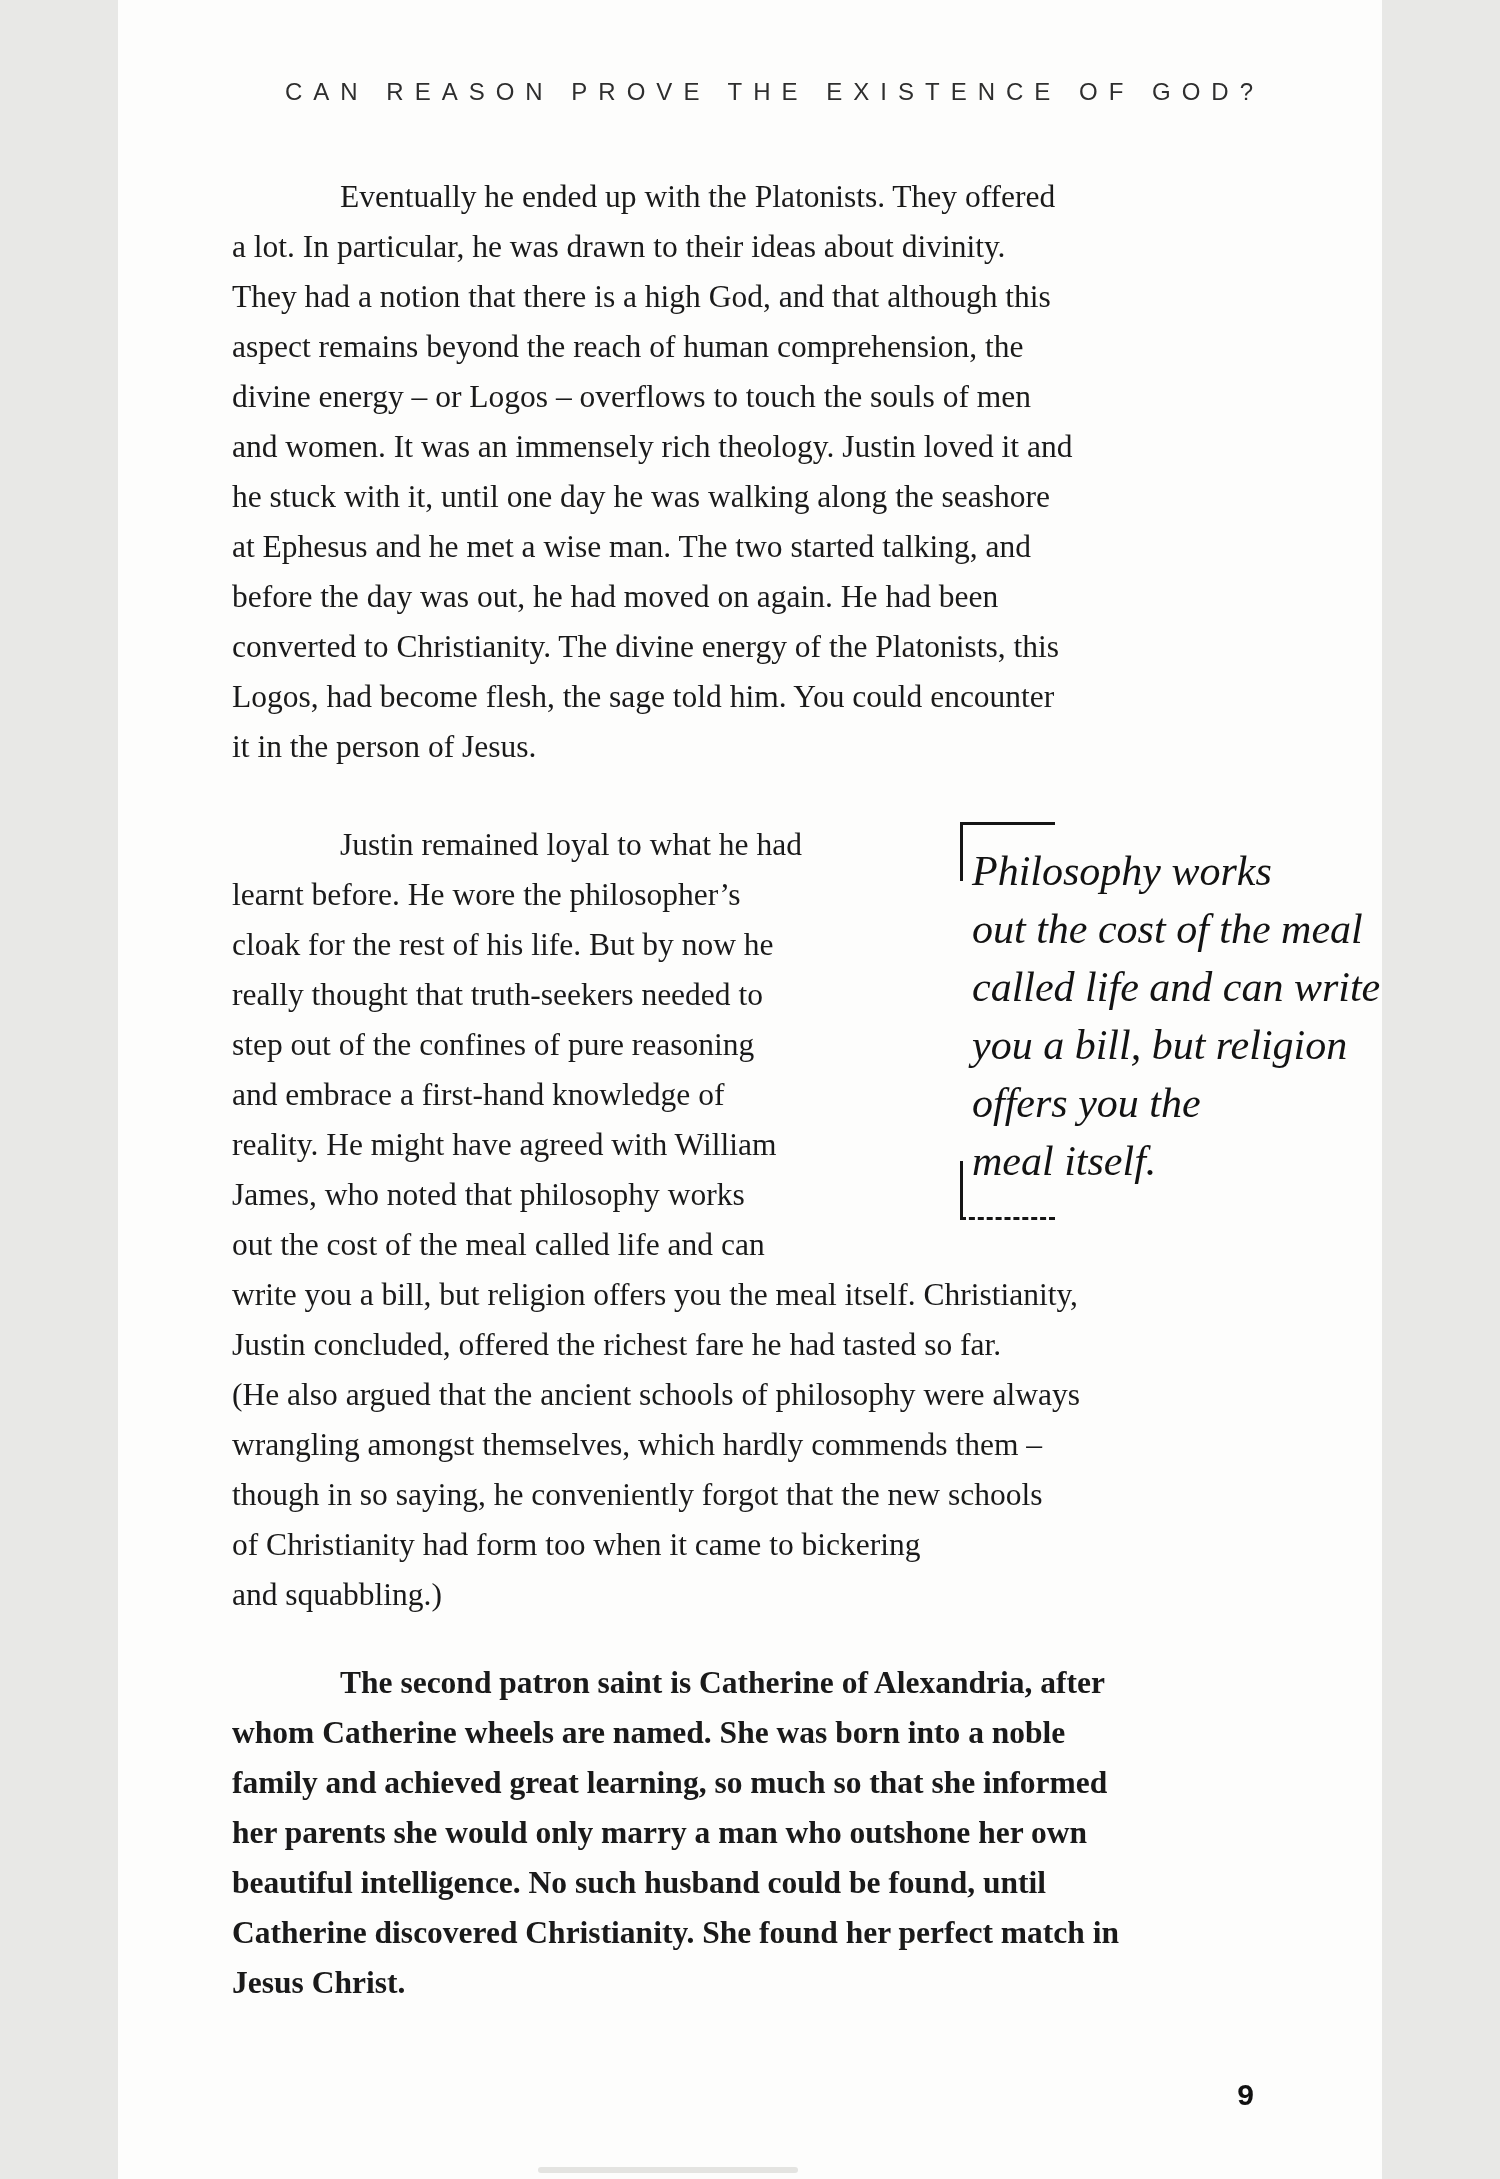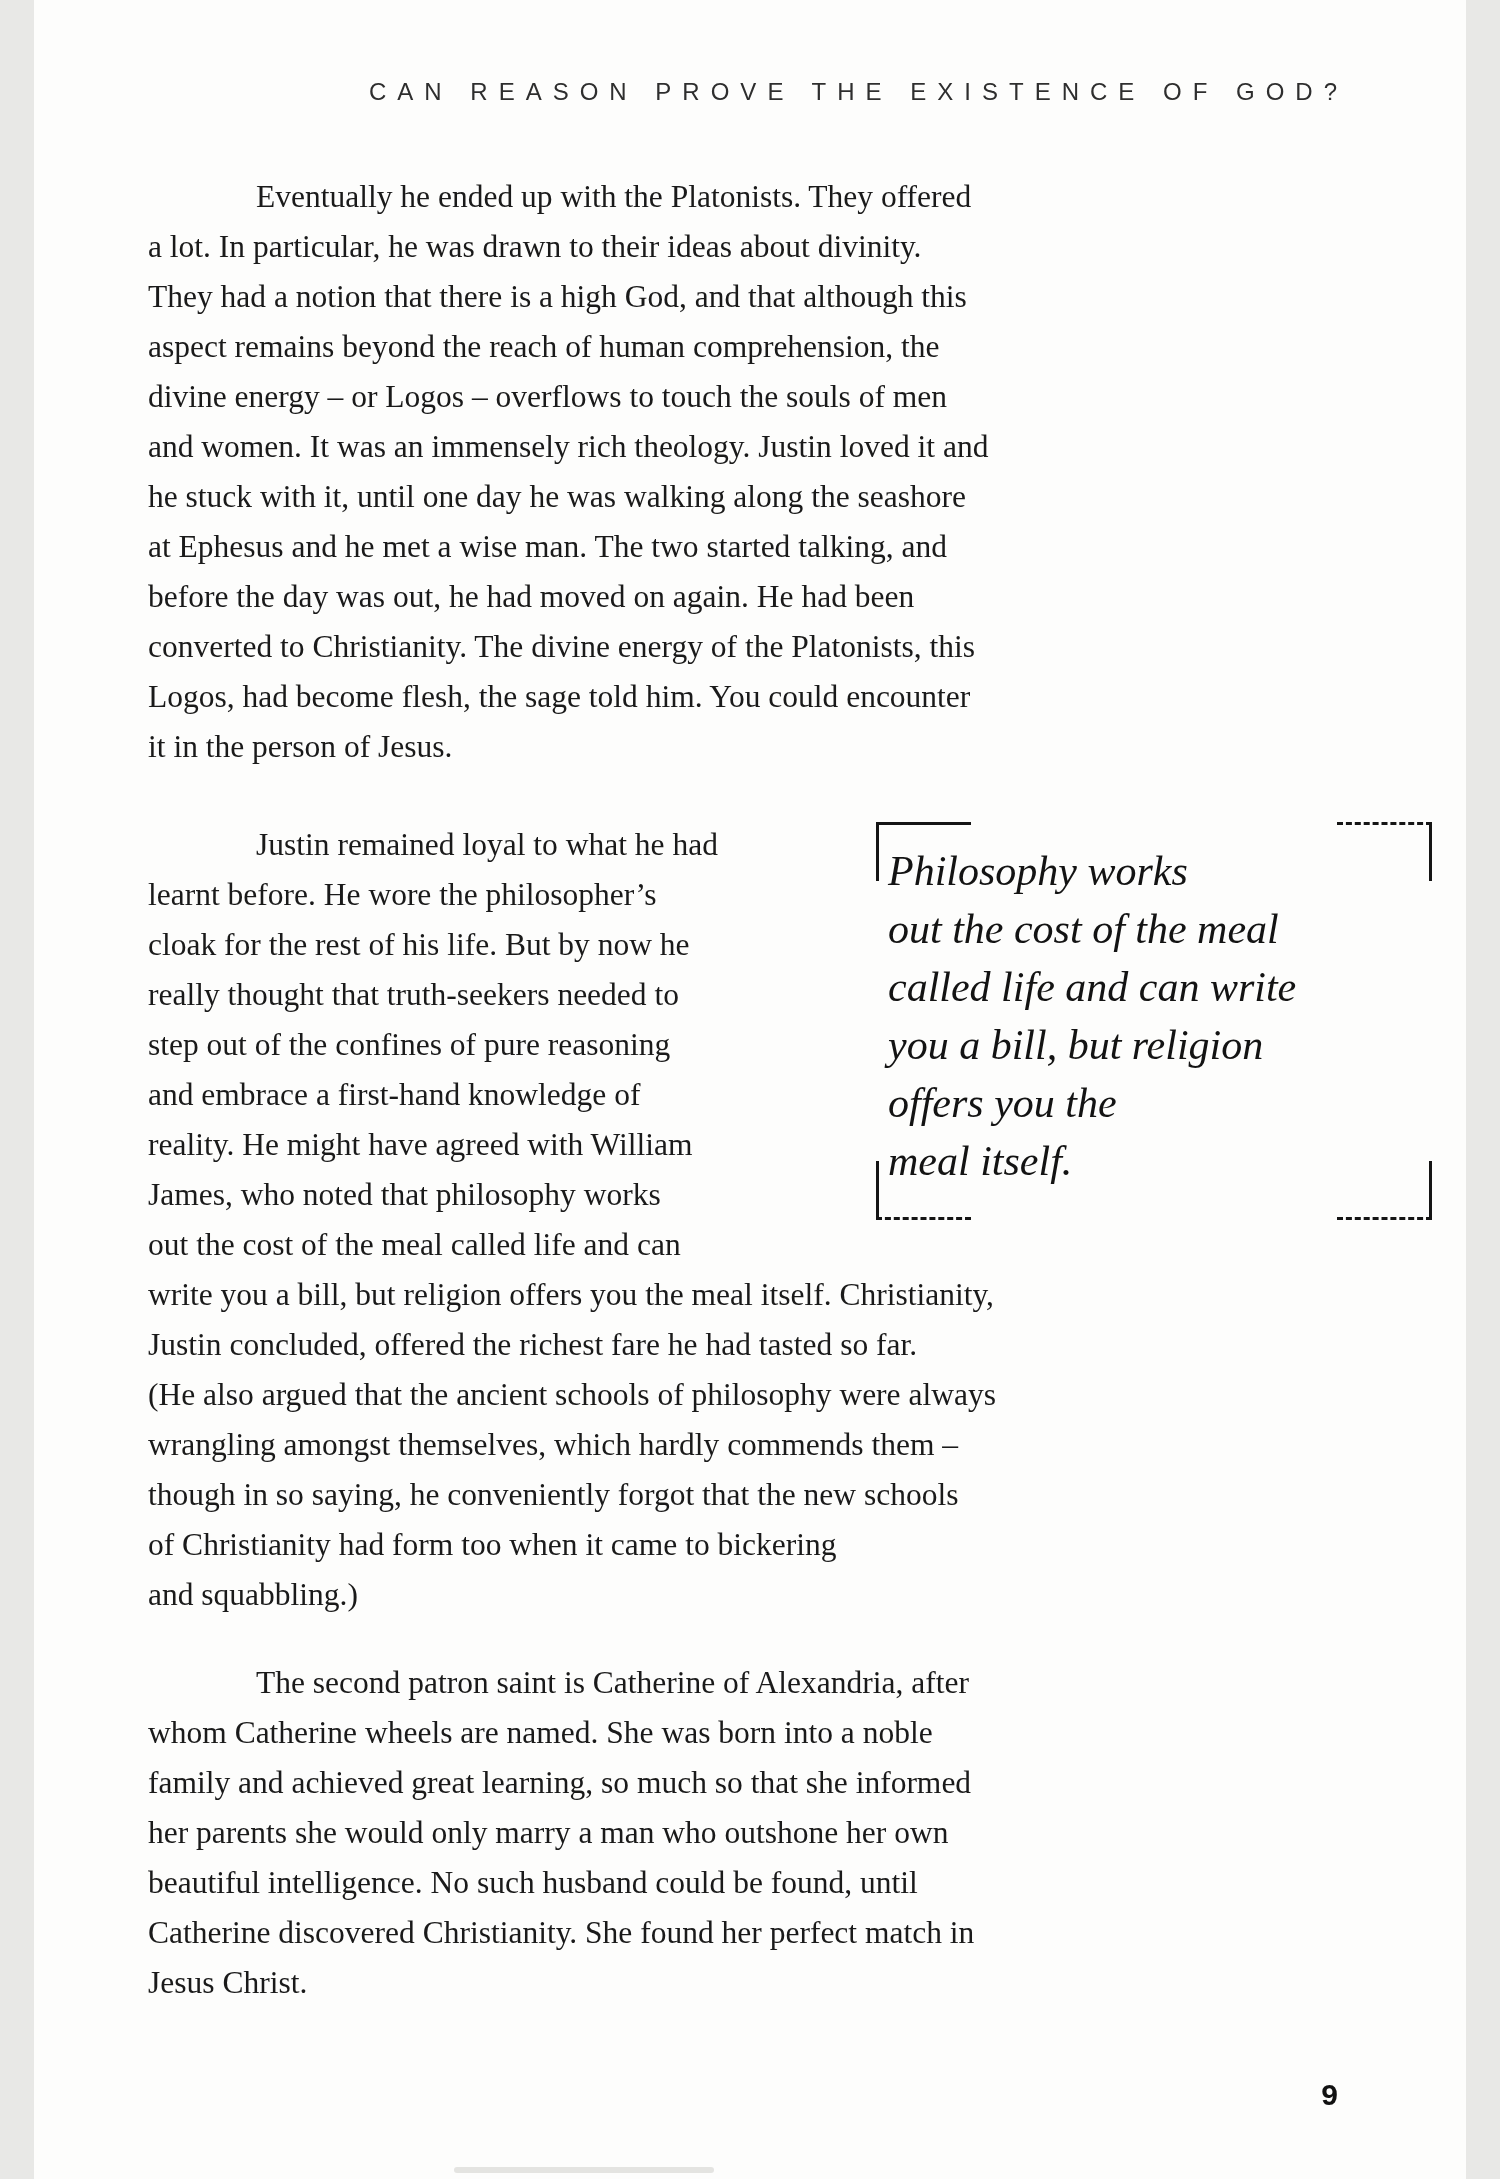--- a/index.html
+++ b/index.html
@@ -1,18 +1,18 @@
 <!DOCTYPE html>
 <html><head>
 <meta charset="utf-8">
 <style>
   html,body { margin:0; padding:0; background:#e8e8e6; }
   .page {
     position:relative;
-    width:1432px; height:2179px;
+    width:1264px; height:2179px;
     margin:0 auto;
     background:#fdfdfc;
     overflow:hidden;
     font-family:"Liberation Serif","DejaVu Serif",serif;
     color:#161616;
   }
   .running-head {
     position:absolute;
     top:78px; right:118px;
     font-family:"Liberation Sans","DejaVu Sans",sans-serif;
@@ -28,21 +28,21 @@
   }
   .para {
     margin:4px;
     font-size:31.5px;
     line-height:50px;
     white-space:pre-line;       
     text-indent:108px;
     color:#1a1a1a;
   }
   .para-2-block { margin-top:48px; }
-  .para-3 { margin-top:38px; }
+  .para-3 { margin-top:38px;font-weight:bold; }
 
   
   .pull-quote {
     float:right;
     width:560px;
     height:448px;
     margin-right:-212px;
     position:relative;
   }
   .quote-frame {

